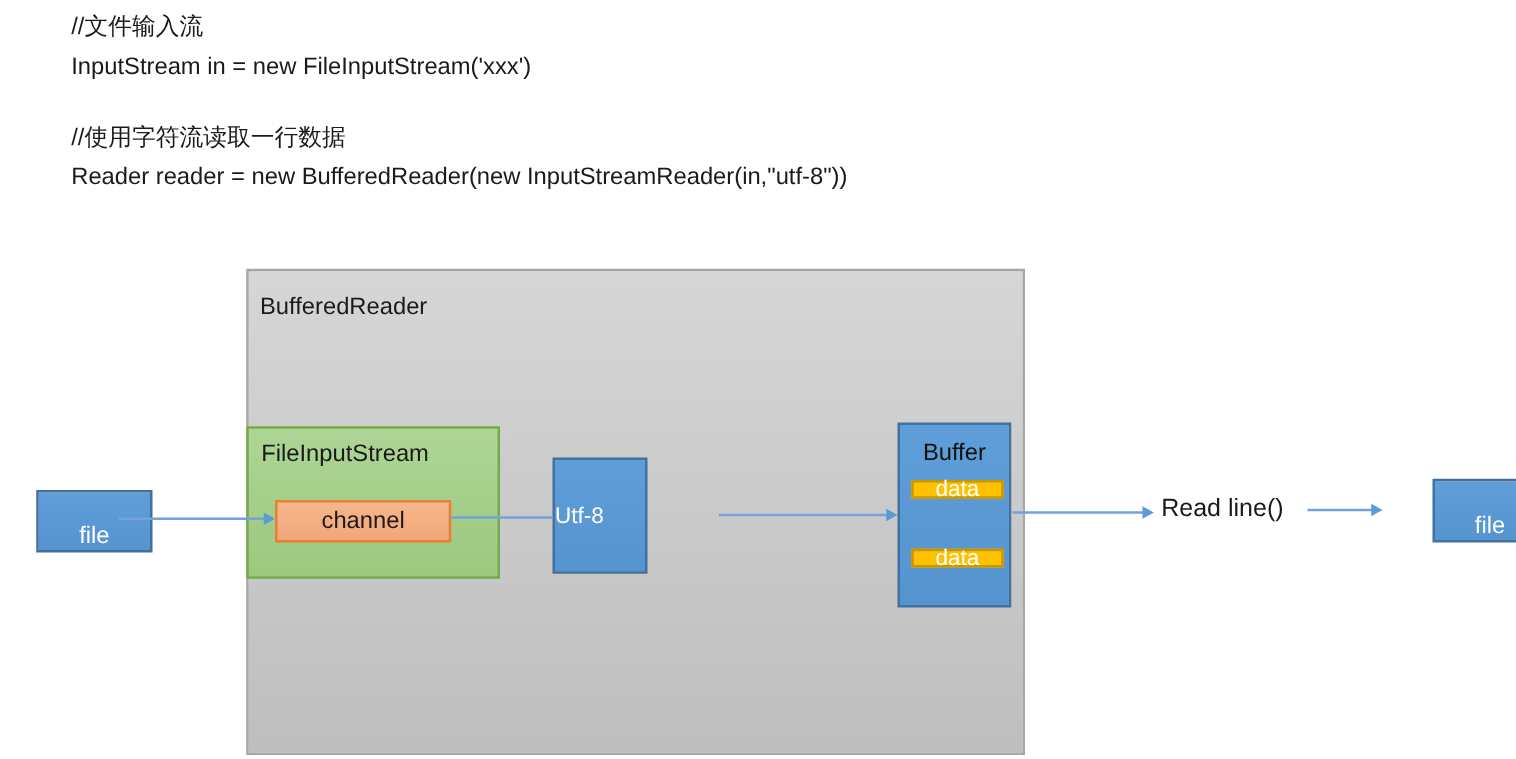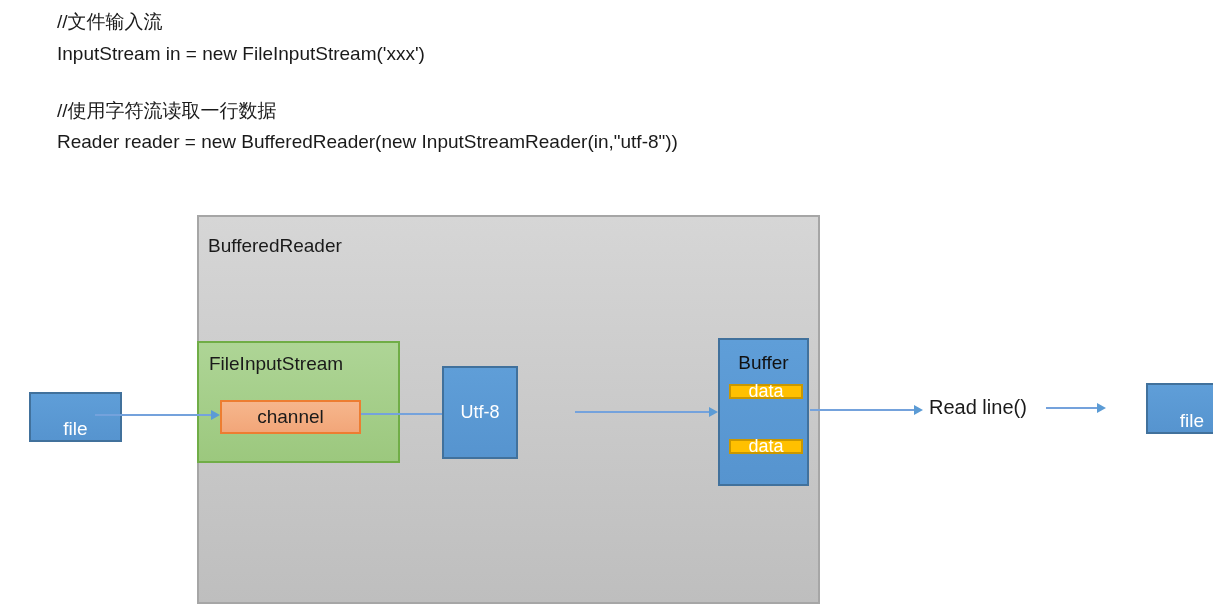--- a/index.html
+++ b/index.html
@@ -45,21 +45,21 @@
     left: 220px; top: 400px; width: 141px; height: 34px;
     background: linear-gradient(180deg, #f6b68c 0%, #f2a679 100%);
     border: 2px solid #ed7d31;
     display: flex; align-items: center; justify-content: center;
     font-size: 19px; color: #1a1a1a;
   }
   .utf8-box {
     left: 442px; top: 366px; width: 76px; height: 93px;
     background: linear-gradient(180deg, #5f9ed8 0%, #5694cf 100%);
     border: 2px solid #41719c;
-    display: flex; align-items: center; justify-content: center;
+    display: flex; align-items: center; 
     font-size: 18px; color: #ffffff;
   }
   .buffer-box {
     left: 718px; top: 338px; width: 91px; height: 148px;
     background: linear-gradient(180deg, #5f9ed8 0%, #5694cf 100%);
     border: 2px solid #41719c;
   }
   .buffer-title {
     position: absolute; left: 0; top: 12px; width: 100%;
     text-align: center; font-size: 19px; color: #111111;

